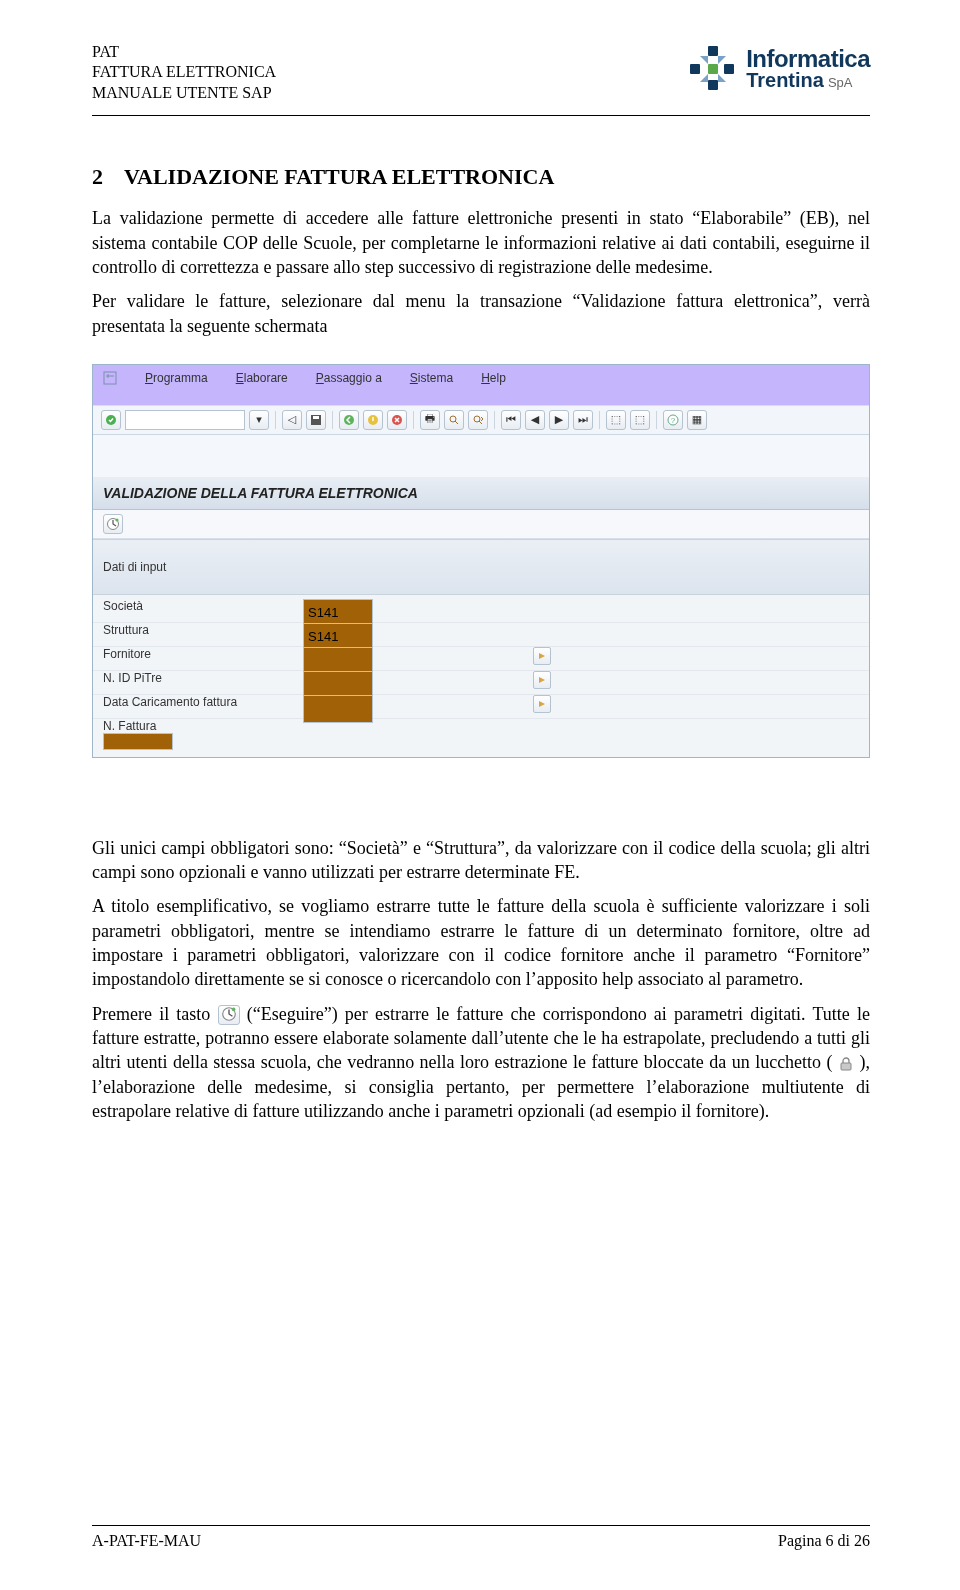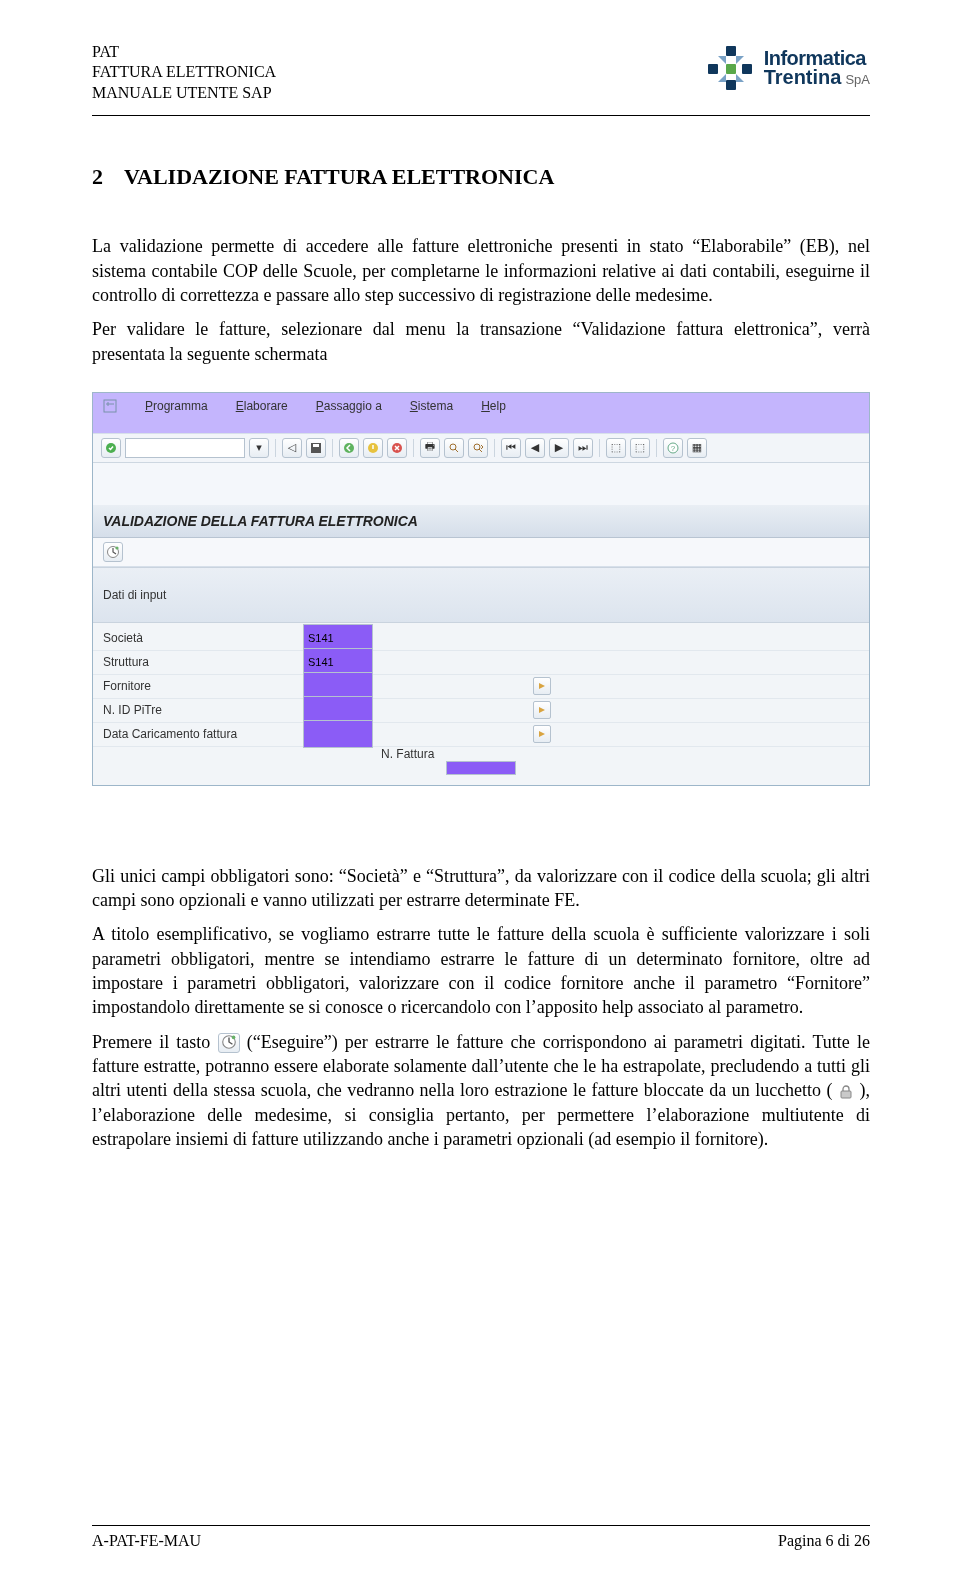--- a/index.html
+++ b/index.html
@@ -10,37 +10,37 @@
     background: #fff;
     color: #000;
     position: relative;
     padding: 42px 90px 50px 92px;
   }
   .header-row { display: flex; justify-content: space-between; align-items: flex-start; }
   .header-left { font-size: 16px; line-height: 1.28; }
   .logo { display: flex; align-items: center; gap: 8px; }
   .logo-mark { width: 52px; height: 52px; }
   .logo-text { display: flex; flex-direction: column; font-family: Verdana, Arial, sans-serif; }
-  .logo-text .line1 { color: #10375c; font-size: 20px; font-weight: bold; letter-spacing: -0.5px; }
+  .logo-text .line1 { color: #10375c; font-size: 24px; font-weight: bold; letter-spacing: -0.5px; }
   .logo-text .line2 { color: #10375c; font-size: 20px; font-weight: bold; margin-top: -4px; }
   .logo-text .spa  { color: #666; font-size: 13px; font-weight: normal; margin-left: 4px; }
   hr.header-rule { border: none; border-top: 1.5px solid #000; margin-top: 12px; }
 
   .section-title {
     margin-top: 48px;
     font-family: "Times New Roman", serif;
     font-size: 22px;
     font-weight: bold;
     display: flex;
     gap: 18px;
   }
   .section-title .num { min-width: 14px; }
 
   .body-text {
-    margin-top: 44px;
+    margin-top: 16px;
     font-size: 18px;
     line-height: 1.35;
     text-align: justify;
   }
   .body-text p { margin-bottom: 10px; }
 
   
   .sap-window {
     margin-top: 26px;
     width: 100%;
@@ -107,33 +107,33 @@
     border-bottom: 1px solid #c9d3de;
     padding: 20px 10px;
     font-size: 12px;
   }
   .sap-form {
     background: #f2f5f8;
     padding: 4px 0 14px 0;
   }
   .sap-row {
     display: flex;
-    align-items: center;
+    align-items: flex-start;
     height: 24px;
     padding: 0 10px;
     border-bottom: 1px solid #e2e8ee;
   }
   .sap-row:last-child { border-bottom: none; flex-direction: column; }
   .sap-label { width: 200px; font-size: 12px; color: #333; }
   .sap-input {
     width: 70px;
     height: 28px;
     border: 1px solid #b5c2cf;
-    background: #8b5cf6;
-    font-size: 11px;
+    background: #a16207;
+    font-size: 13px;
     padding: 0 4px;
   }
   .sap-lookup {
     width: 18px; height: 18px;
     border: 1px solid #b5c2cf;
     background: linear-gradient(#fff,#e7edf3);
     border-radius: 2px;
     display:inline-flex; align-items:center; justify-content:center;
     margin-left: 160px;
   }
@@ -370,21 +370,21 @@
           <circle cx="11" cy="3" r="1.6" fill="#68b068"></circle>
         </svg>
     </span>
     <span> (“Eseguire”) per estrarre le fatture che corrispondono ai parametri digitati. Tutte le fatture estratte, potranno essere elaborate solamente dall’utente che le ha estrapolate, precludendo a tutti gli altri utenti della stessa scuola, che vedranno nella loro estrazione le fatture bloccate da un lucchetto (</span>
     <span class="lock-icon">
       <svg viewBox="0 0 16 16">
           <rect x="3" y="7" width="10" height="7" rx="1" fill="#c9c9c9" stroke="#888"></rect>
           <path d="M5 7 V5 a3 3 0 0 1 6 0 V7" fill="none" stroke="#888" stroke-width="1.3"></path>
         </svg>
     </span>
-    <span>), l’elaborazione delle medesime, si consiglia pertanto, per permettere l’elaborazione multiutente di estrapolare insiemi di fatture utilizzando anche i parametri opzionali (ad esempio il fornitore).</span>
+    <span>), l’elaborazione delle medesime, si consiglia pertanto, per permettere l’elaborazione multiutente di estrapolare relative di fatture utilizzando anche i parametri opzionali (ad esempio il fornitore).</span>
   </p>
 </div>
 
 <div class="footer">
   <hr class="footer-rule">
   <div class="footer-row">
     <span>A-PAT-FE-MAU</span>
     <span>Pagina 6 di 26</span>
   </div>
 </div>

